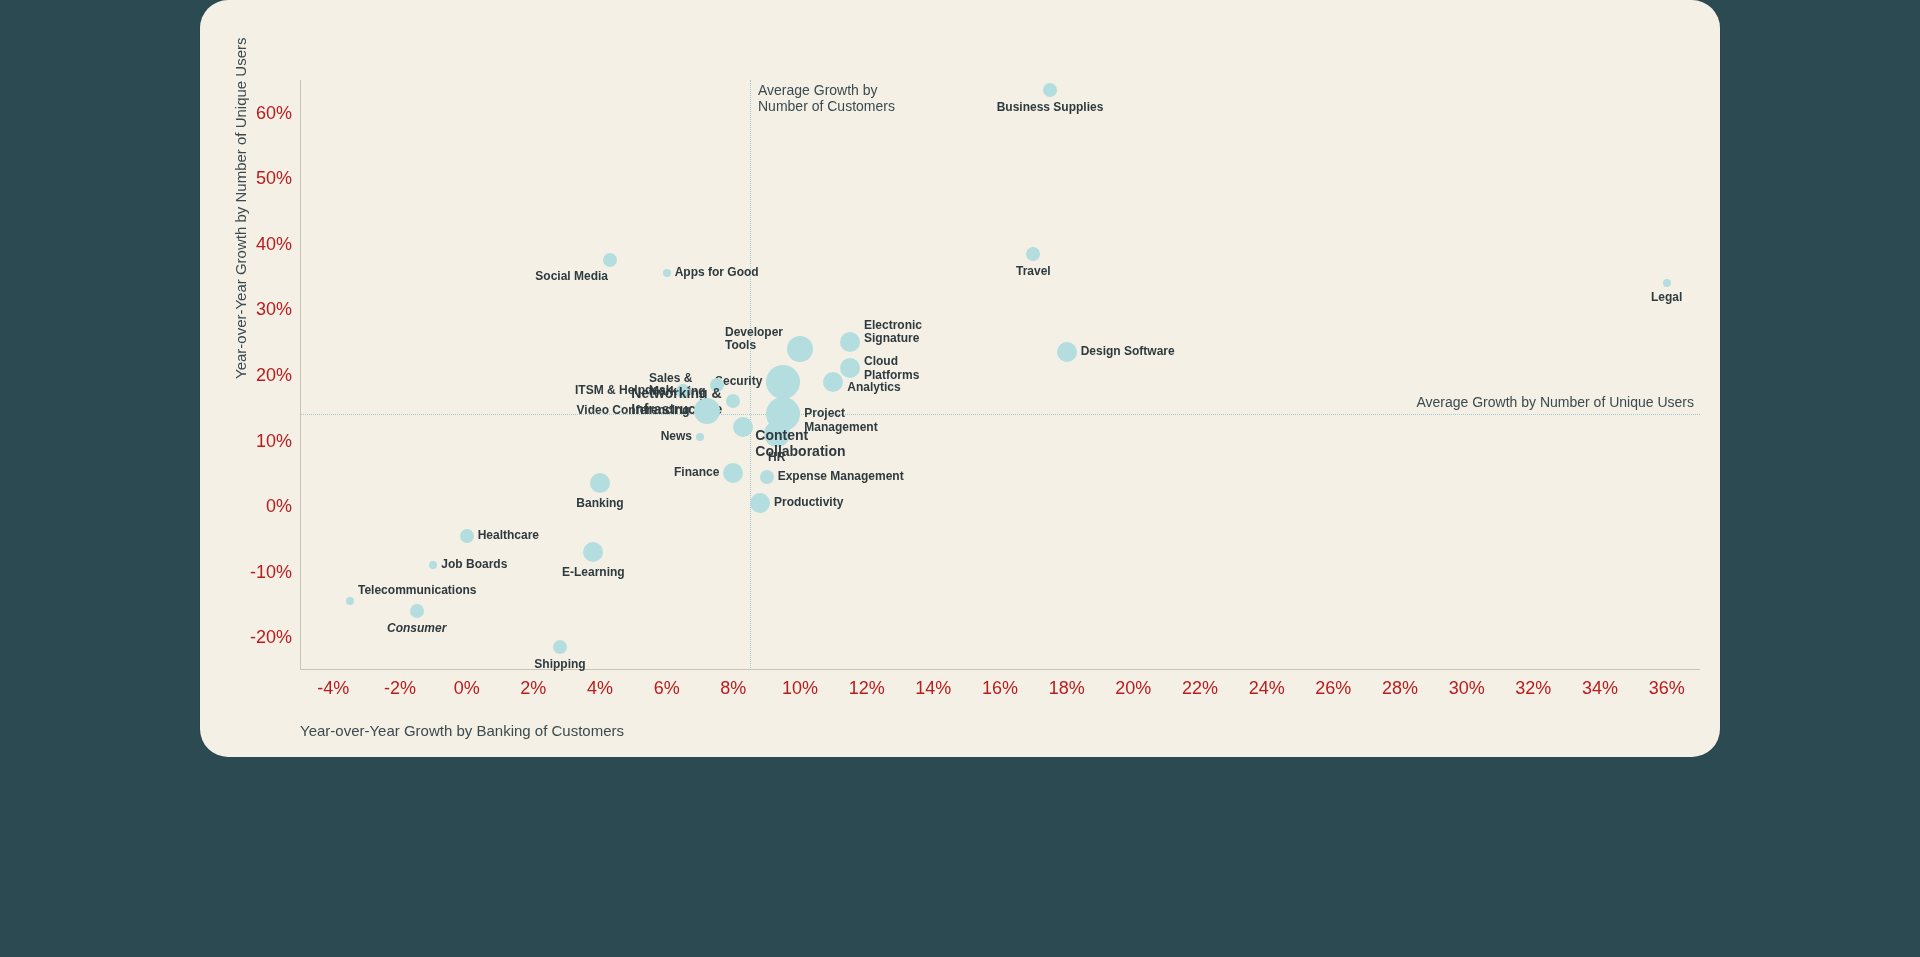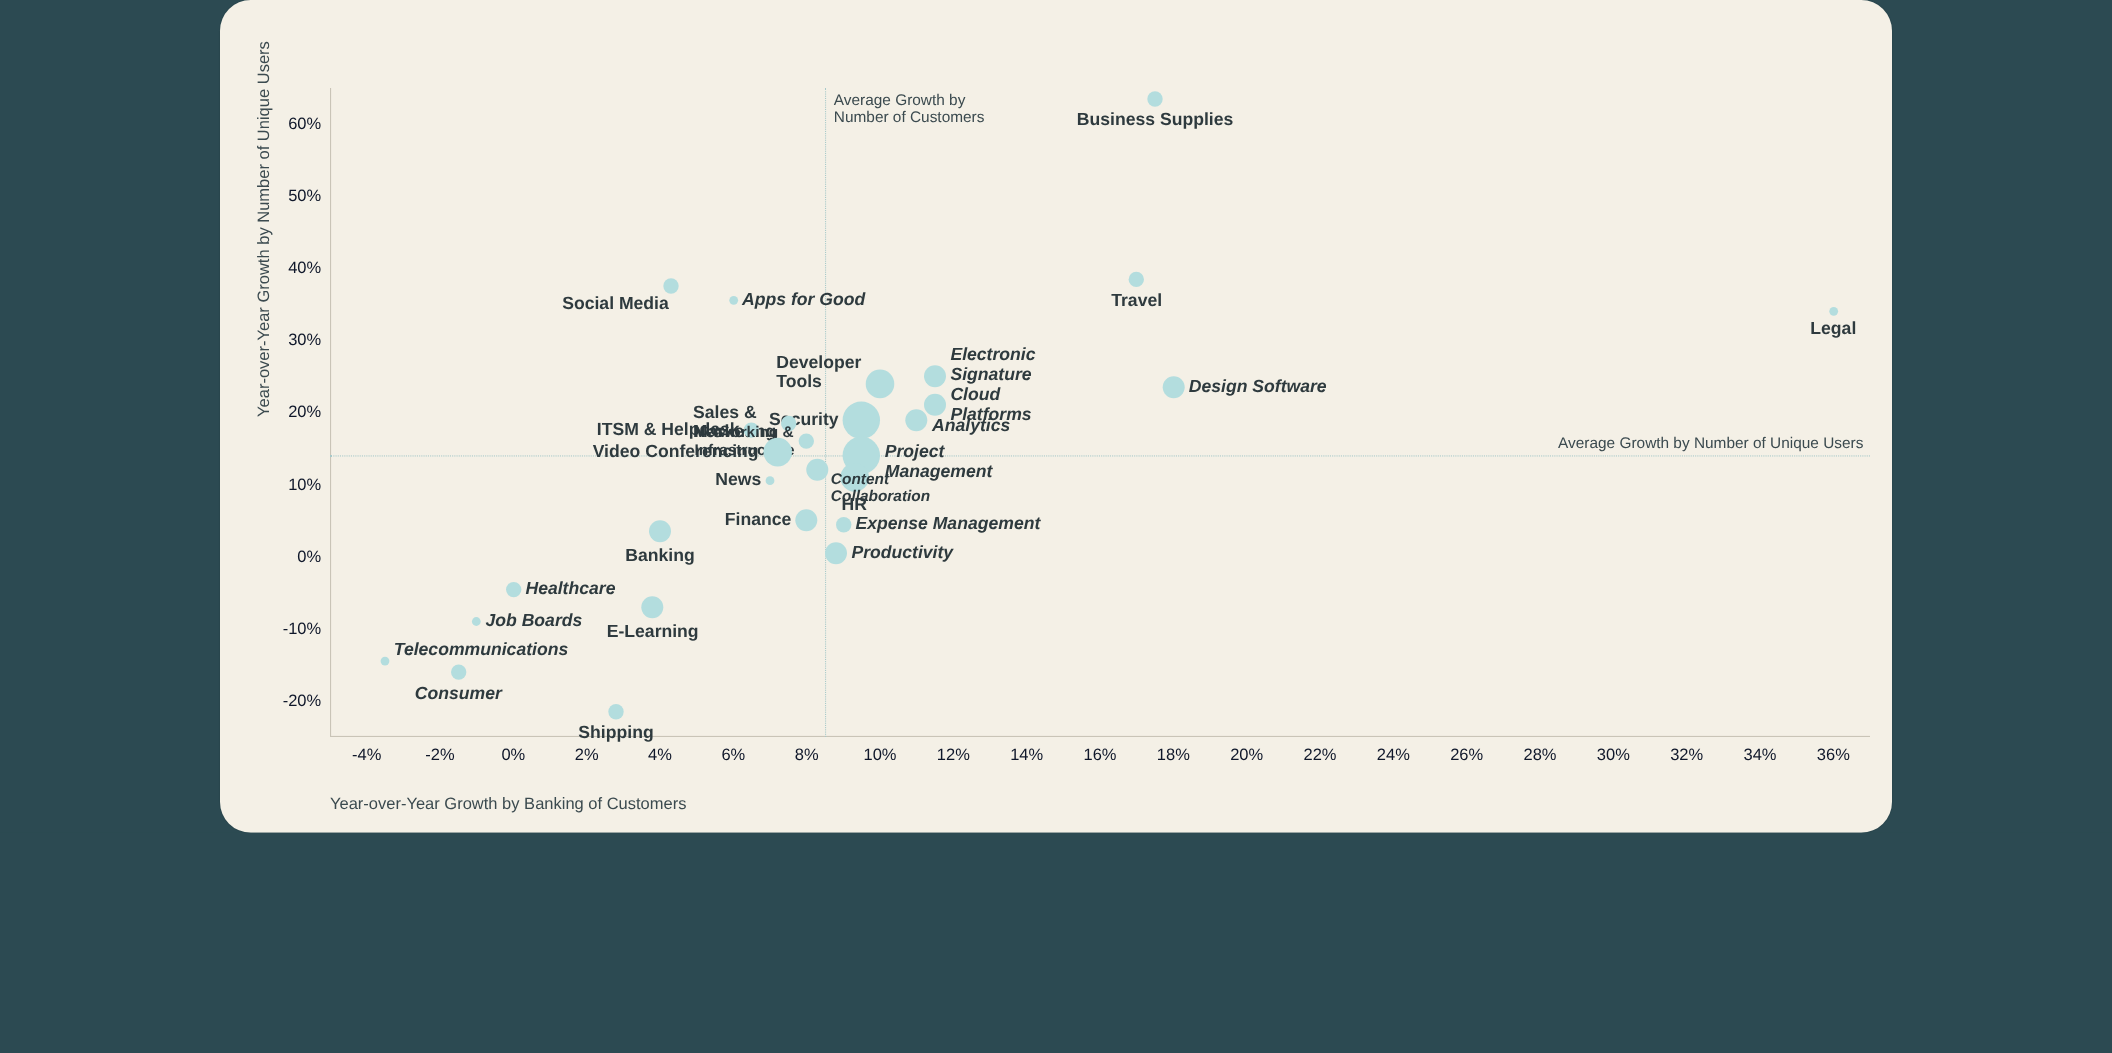--- a/index.html
+++ b/index.html
@@ -27,22 +27,22 @@
   }
   .axis-line {
     position: absolute;
     background: #c9c4b7;
   }
   .axis-y { left: 0; top: 0; width: 1px; height: 100%; }
   .axis-x { left: 0; bottom: 0; width: 100%; height: 1px; }
 
   .tick-label {
     position: absolute;
-    color: #0f172a;
-    font-size: 15px;
+    color: #b91c1c;
+    font-size: 18px;
     white-space: nowrap;
   }
   .tick-y { right: 100%; transform: translateY(-50%); padding-right: 8px; text-align: right; }
   .tick-x { top: 100%; transform: translateX(-50%); padding-top: 8px; text-align: center; }
 
   .ref-line {
     position: absolute;
     border: 0;
   }
   .ref-h {
@@ -78,27 +78,27 @@
   }
 
   .bubble {
     position: absolute;
     border-radius: 50%;
     background: #b3ddde;
     transform: translate(-50%, -50%);
   }
   .bubble-label {
     position: absolute;
-    font-size: 16px;
+    font-size: 12px;
     font-weight: 700;
     color: #2e3a3e;
     white-space: nowrap;
     line-height: 1.1;
   }
-  .bubble-label.right  { transform: translateY(-50%); font-style: italic; }
+  .bubble-label.right  { transform: translateY(-50%); }
   .bubble-label.left   { transform: translate(-100%, -50%); }
   .bubble-label.below  { transform: translate(-50%, 0); text-align: center; }
   .small-label { font-size: 14px; font-weight: 600; }
 </style>
 </head>
 <body>
 
 <div class="card">
 
   <div class="axis-title axis-title-y">Year-over-Year Growth by Number of Unique Users</div>

